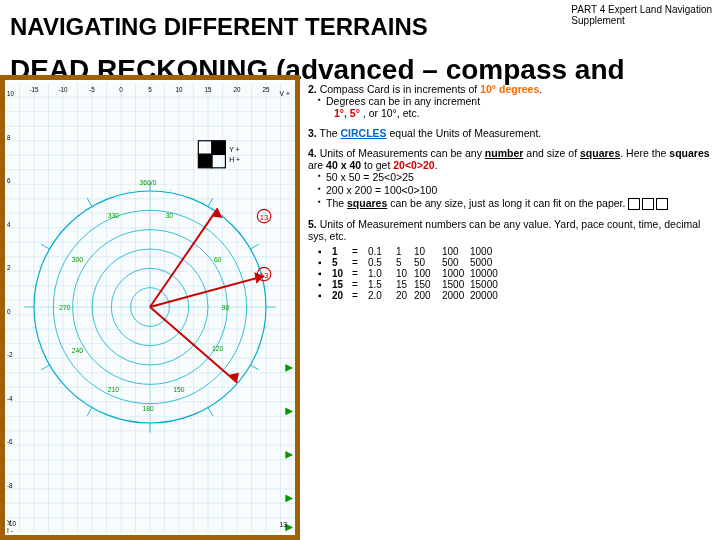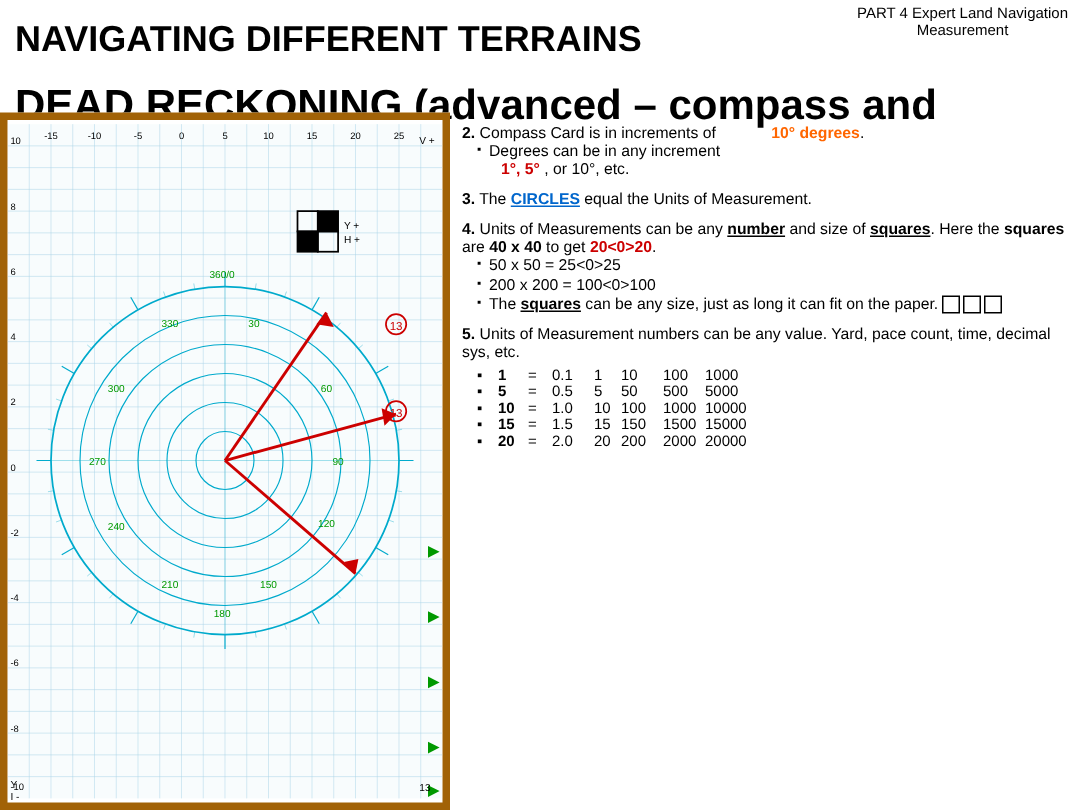--- a/index.html
+++ b/index.html
@@ -9,21 +9,21 @@
       background: #fff;
       font-family: Arial, sans-serif;
       overflow: hidden;
       position: relative;
     }
 
     
     .header {
       position: absolute;
       top: 0; right: 0;
-      text-align: center;
+      text-align: left;
       padding: 4px 8px;
       font-size: 10px;
       color: #000;
     }
 
     .main-title {
       position: absolute;
       top: 14px; left: 10px;
       font-size: 24px;
       font-weight: bold;
@@ -86,21 +86,21 @@
       margin-bottom: 1px;
     }
 
     .bullet-list li::before {
       content: "▪";
       position: absolute;
       left: 0;
       font-size: 8px;
     }
 
-    .highlight-orange { color: #ff6600; font-weight: bold; margin-left: 34px; }
+    .highlight-orange { color: #ff6600; font-weight: bold; }
     .highlight-blue { color: #0066cc; font-weight: bold; text-decoration: underline; }
     .highlight-red { color: #cc0000; font-weight: bold; }
     .bold { font-weight: bold; }
     .underline { text-decoration: underline; }
 
     .inline-squares {
       display: inline-flex;
       gap: 2px;
       vertical-align: middle;
     }
@@ -108,21 +108,21 @@
       width: 12px; height: 12px;
       border: 1px solid #000;
       display: inline-block;
     }
   </style>
 </head>
 <body>
 
 <div class="header">
   <span>PART 4  Expert  Land Navigation</span><br>
-  <span>Measurement</span>
+  <span>Supplement</span>
 </div>
 
 <div class="main-title">NAVIGATING DIFFERENT TERRAINS</div>
 
 <div class="sub-title">DEAD RECKONING (advanced – compass and plotter)</div>
 
 <div class="chart-area">
   <svg class="chart-canvas" viewBox="0 0 300 465" xmlns="http://www.w3.org/2000/svg">
 
     <rect width="300" height="465" fill="#e8f4f8" opacity="0.3"></rect>

